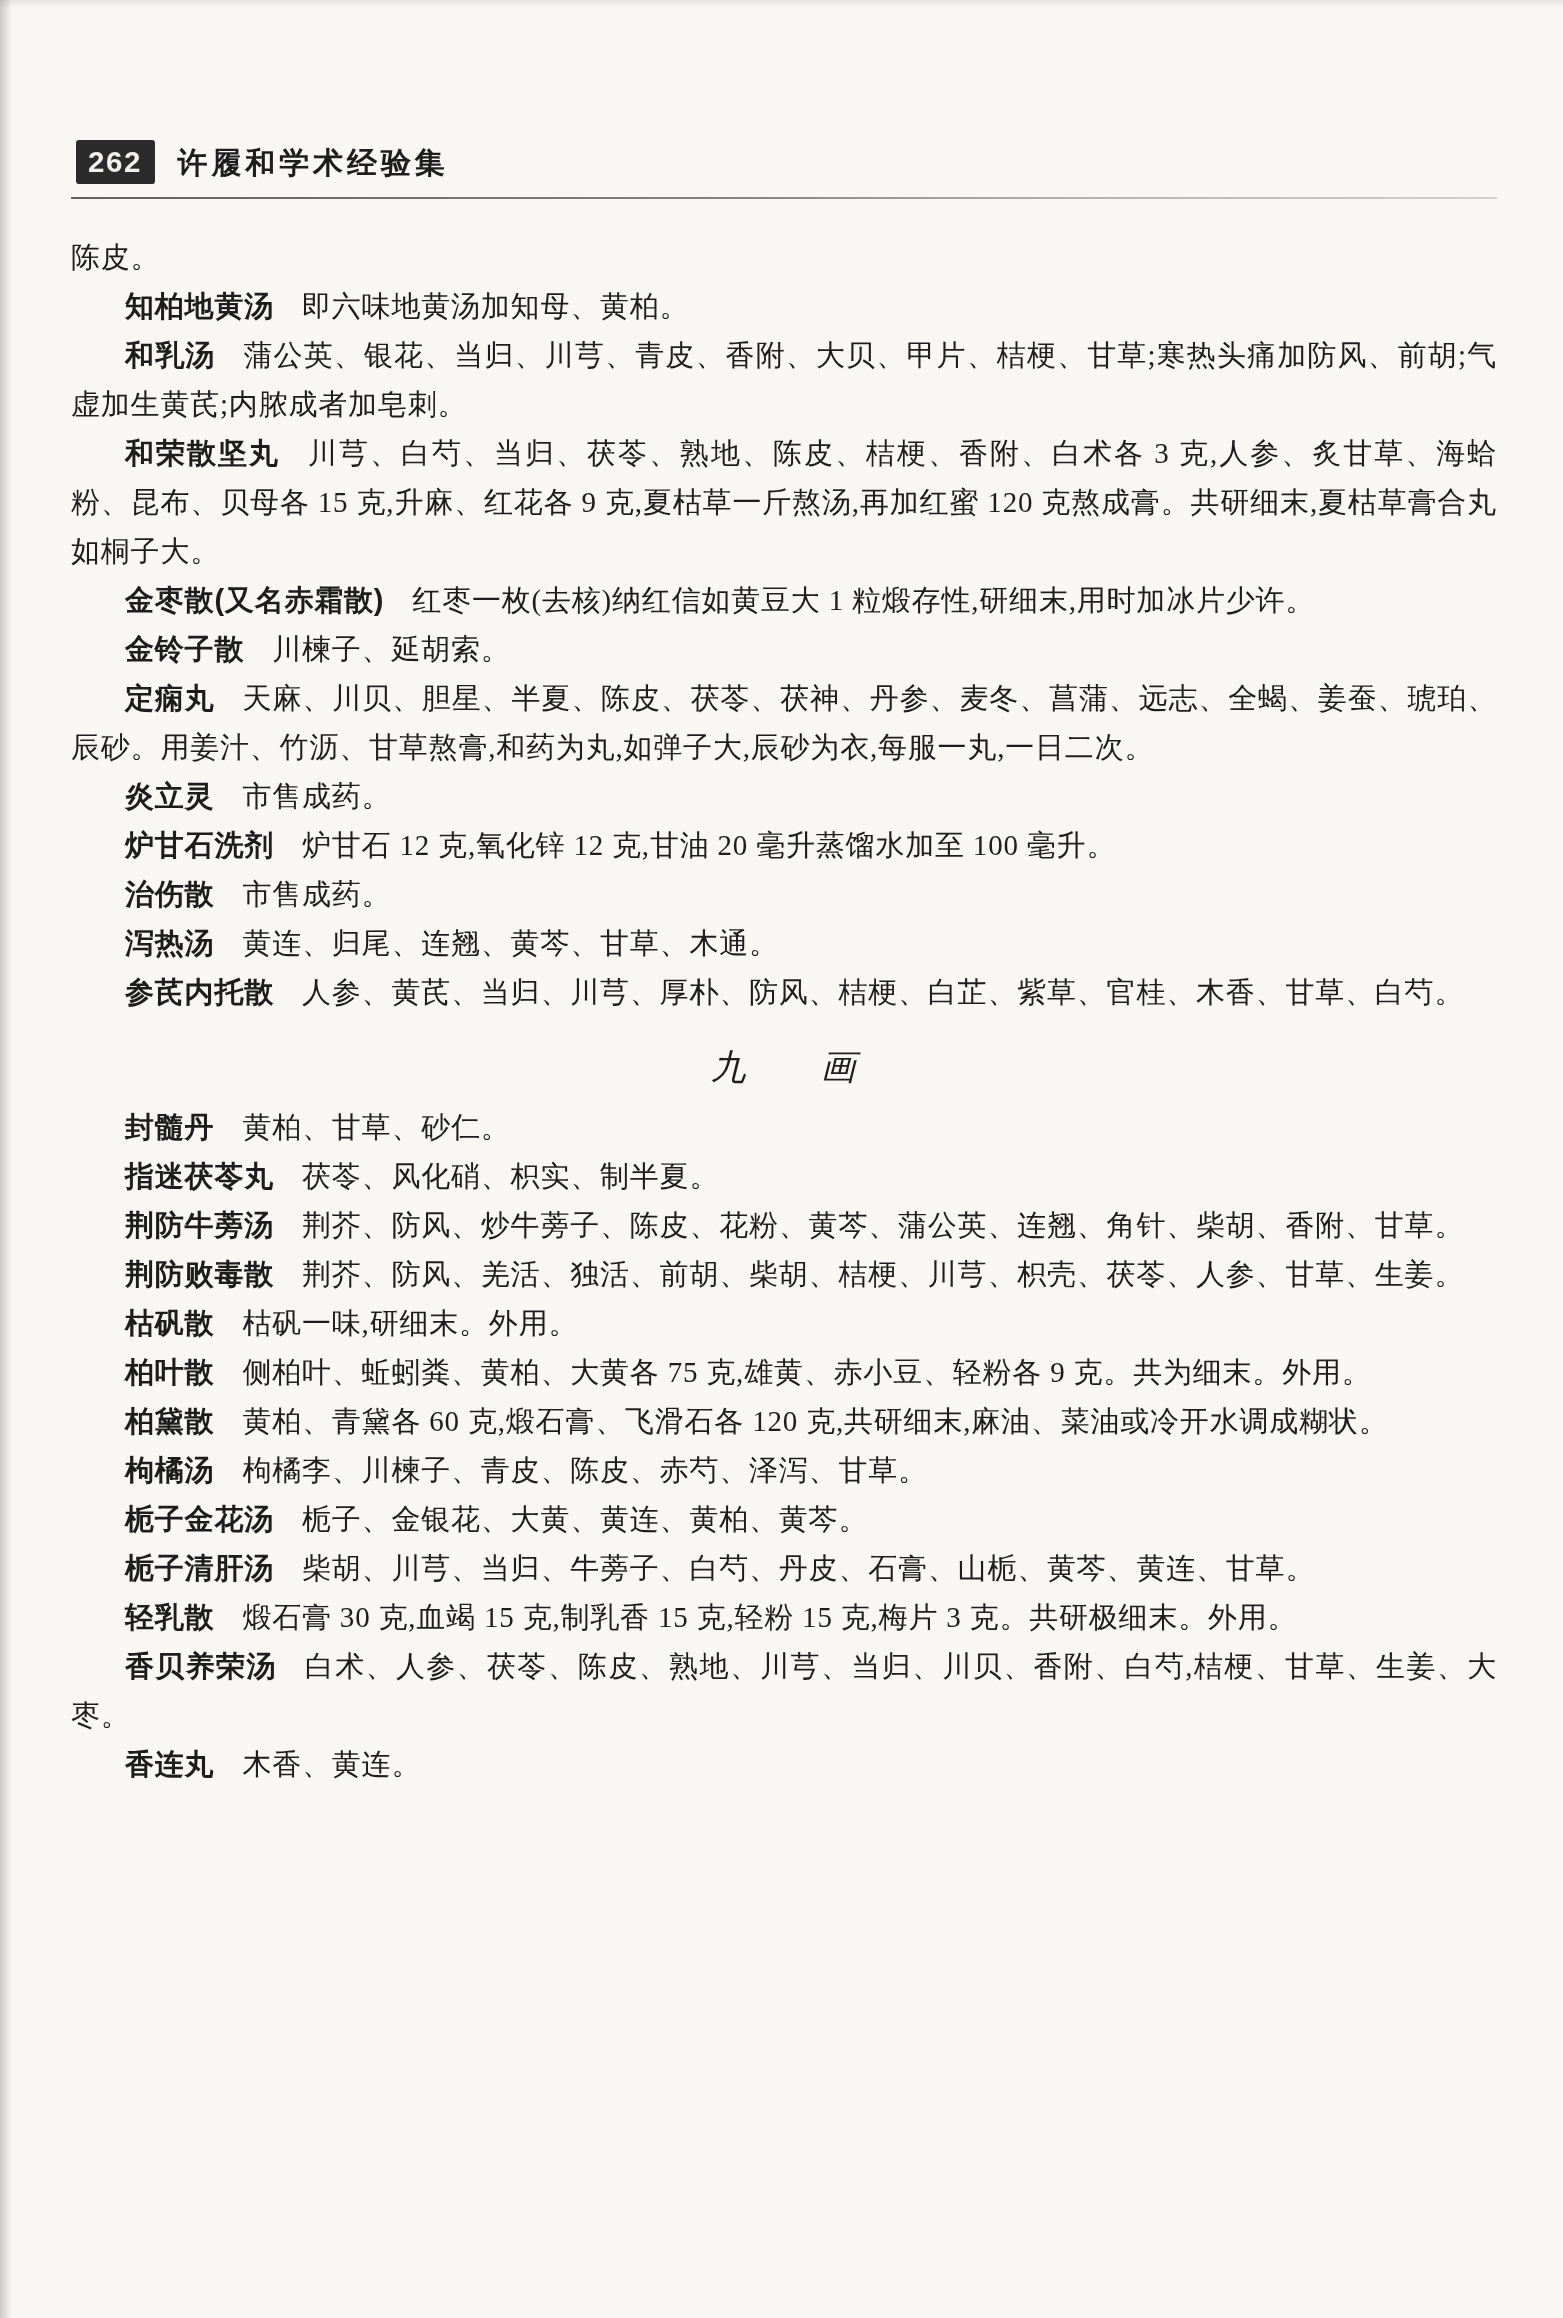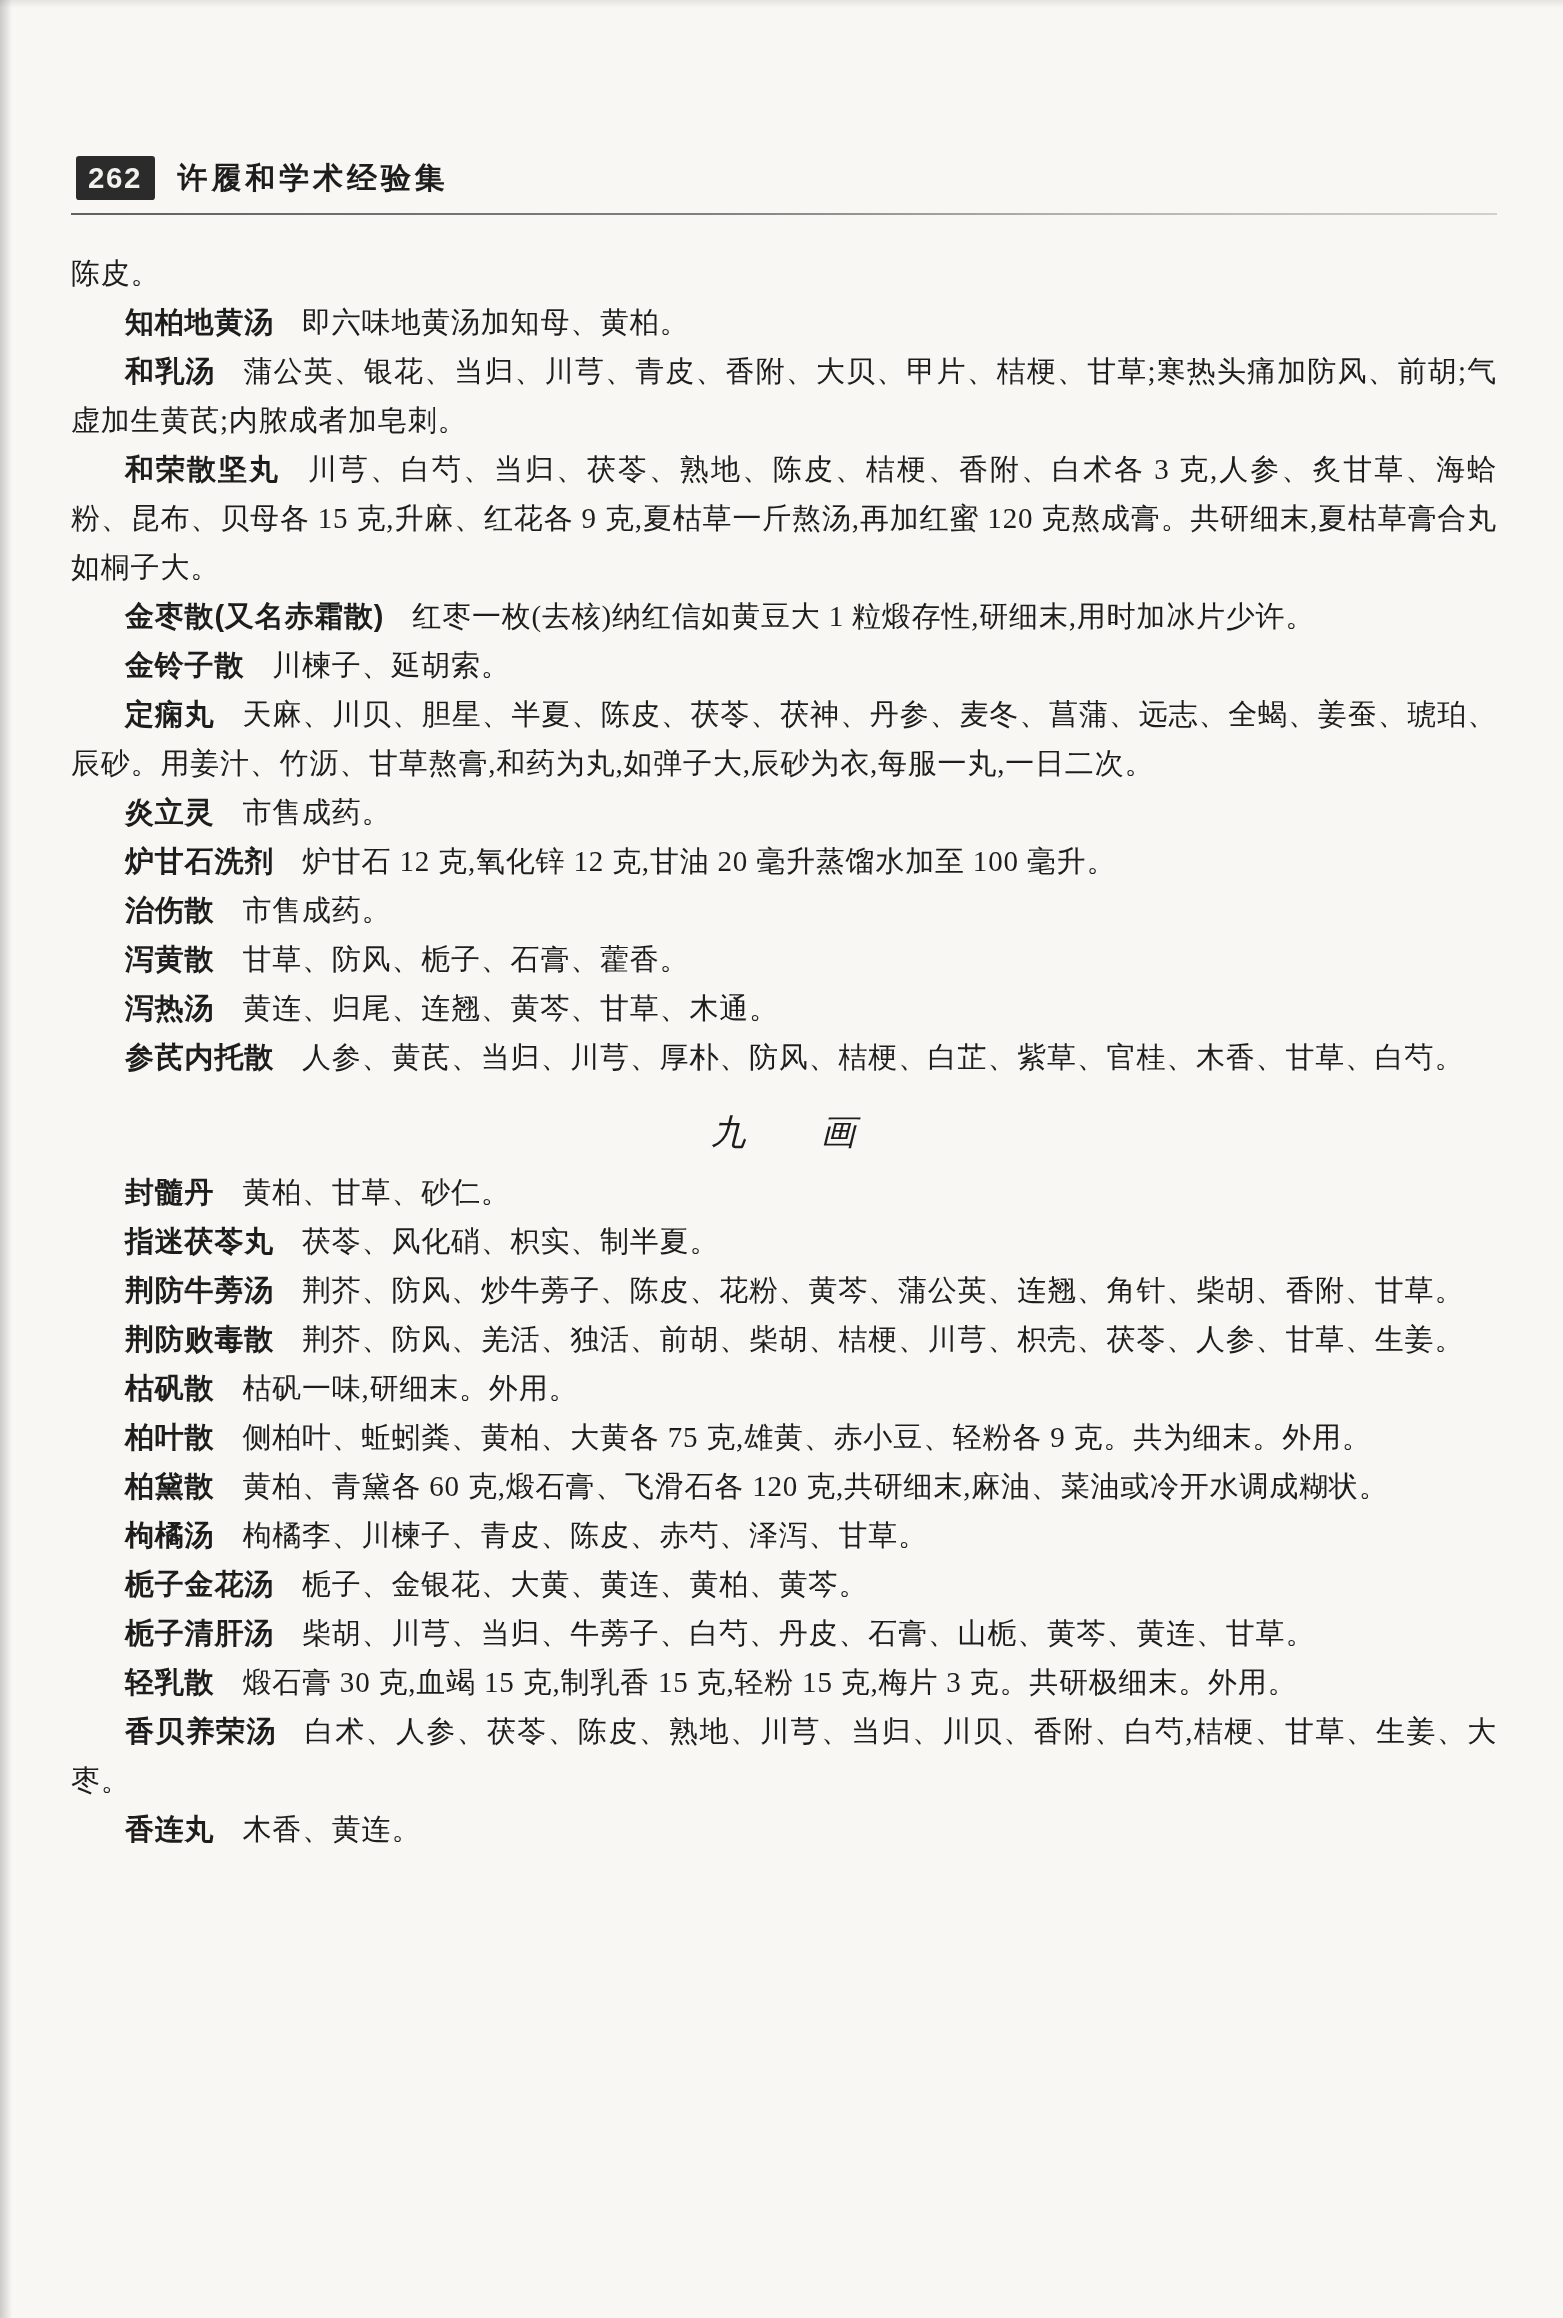--- a/index.html
+++ b/index.html
@@ -23,25 +23,24 @@
     position: absolute; left: 0; top: 0; width: 100%; height: 7.8px;
     background: linear-gradient(to bottom, rgba(60,60,60,.10), rgba(60,60,60,0));
     pointer-events: none;
   }
   .page {
     position: absolute; inset: 0;
     padding: 0 67px 0 71px;
   }
   .page-header {
     display: flex;
-    align-items: center;
+    align-items: flex-end;
     gap: 23px;
     padding-top: 140px;
     padding-left: 4.7px;
-    margin-top: 16px;
   }
   .page-number {
     display: inline-block;
     background: var(--badge-bg, #2b2b2b);
     color: var(--badge-text, #f2f1ee);
     font-family: "Liberation Sans", sans-serif;
     font-weight: bold;
     font-size: 29.5px;
     line-height: 1;
     padding: 7px 12.4px 7.8px;
@@ -108,21 +107,20 @@
     <div>
         <p class="entry"><span class="formula-name">知柏地黄汤</span><span class="formula-body">即六味地黄汤加知母、黄柏。</span></p>
         <p class="entry"><span class="formula-name">和乳汤</span><span class="formula-body">蒲公英、银花、当归、川芎、青皮、香附、大贝、甲片、桔梗、甘草;寒热头痛加防风、前胡;气虚加生黄芪;内脓成者加皂刺。</span></p>
         <p class="entry"><span class="formula-name">和荣散坚丸</span><span class="formula-body">川芎、白芍、当归、茯苓、熟地、陈皮、桔梗、香附、白术各 3 克,人参、炙甘草、海蛤粉、昆布、贝母各 15 克,升麻、红花各 9 克,夏枯草一斤熬汤,再加红蜜 120 克熬成膏。共研细末,夏枯草膏合丸如桐子大。</span></p>
         <p class="entry"><span class="formula-name">金枣散(又名赤霜散)</span><span class="formula-body">红枣一枚(去核)纳红信如黄豆大 1 粒煅存性,研细末,用时加冰片少许。</span></p>
         <p class="entry"><span class="formula-name">金铃子散</span><span class="formula-body">川楝子、延胡索。</span></p>
         <p class="entry"><span class="formula-name">定痫丸</span><span class="formula-body">天麻、川贝、胆星、半夏、陈皮、茯苓、茯神、丹参、麦冬、菖蒲、远志、全蝎、姜蚕、琥珀、辰砂。用姜汁、竹沥、甘草熬膏,和药为丸,如弹子大,辰砂为衣,每服一丸,一日二次。</span></p>
         <p class="entry"><span class="formula-name">炎立灵</span><span class="formula-body">市售成药。</span></p>
         <p class="entry"><span class="formula-name">炉甘石洗剂</span><span class="formula-body">炉甘石 12 克,氧化锌 12 克,甘油 20 毫升蒸馏水加至 100 毫升。</span></p>
         <p class="entry"><span class="formula-name">治伤散</span><span class="formula-body">市售成药。</span></p>
-        <p class="entry"><span class="formula-name">泻黄散</span><span class="formula-body">甘草、防风、栀子、石膏、藿香。</span></p>
         <p class="entry"><span class="formula-name">泻热汤</span><span class="formula-body">黄连、归尾、连翘、黄芩、甘草、木通。</span></p>
         <p class="entry"><span class="formula-name">参芪内托散</span><span class="formula-body">人参、黄芪、当归、川芎、厚朴、防风、桔梗、白芷、紫草、官桂、木香、甘草、白芍。</span></p>
       </div>
 
     <h2 class="section-header">九　　画</h2>
 
     <div>
         <p class="entry"><span class="formula-name">封髓丹</span><span class="formula-body">黄柏、甘草、砂仁。</span></p>
         <p class="entry"><span class="formula-name">指迷茯苓丸</span><span class="formula-body">茯苓、风化硝、枳实、制半夏。</span></p>
         <p class="entry"><span class="formula-name">荆防牛蒡汤</span><span class="formula-body">荆芥、防风、炒牛蒡子、陈皮、花粉、黄芩、蒲公英、连翘、角针、柴胡、香附、甘草。</span></p>

